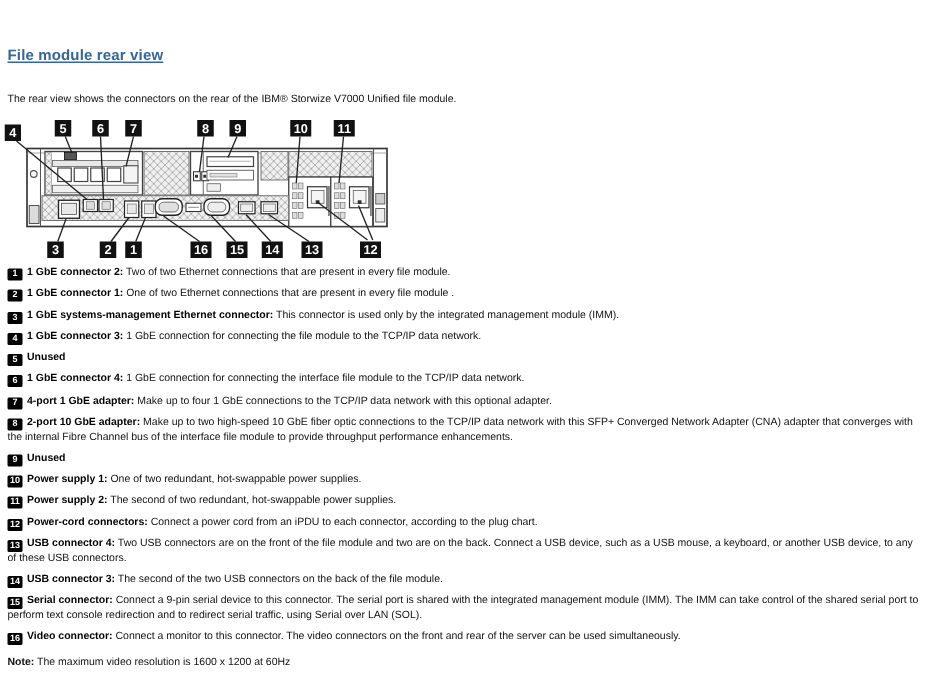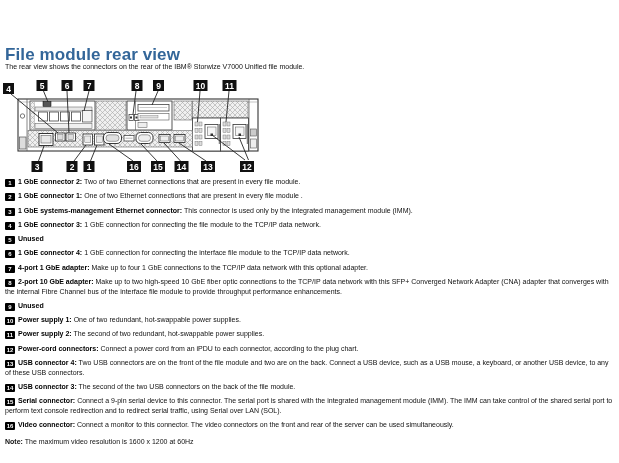--- a/index.html
+++ b/index.html
@@ -2,22 +2,22 @@
 <html><head>
 <meta charset="utf-8">
 <style>
   html,body{margin:0;padding:0;}
   body{
     width:619px;height:463px;background:#ffffff;position:relative;overflow:hidden;
     font-family:"Liberation Sans","DejaVu Sans",sans-serif;color:#000;
     -webkit-font-smoothing:antialiased;
   }
   .page-title{
-    position:absolute;left:5px;top:45px;
-    font-size:17px;font-weight:bold;color:#336699;letter-spacing:.1px;
+    position:absolute;left:5px;top:32px;
+    font-size:10px;font-weight:bold;color:#336699;letter-spacing:.1px;text-decoration:underline;
   }
   .intro{
     position:absolute;left:5px;top:63px;font-size:7px;color:#111;
   }
   .diagram-wrap{position:absolute;left:3px;top:79px;width:256px;height:96px;}
   .diagram-wrap svg{display:block;}
   .badge-num{font-size:8.5px;font-weight:bold;fill:#ffffff;text-anchor:middle;}
   .list{
     position:absolute;left:5px;top:177px;width:611px;font-size:7px;line-height:9.5px;color:#111;
   }

